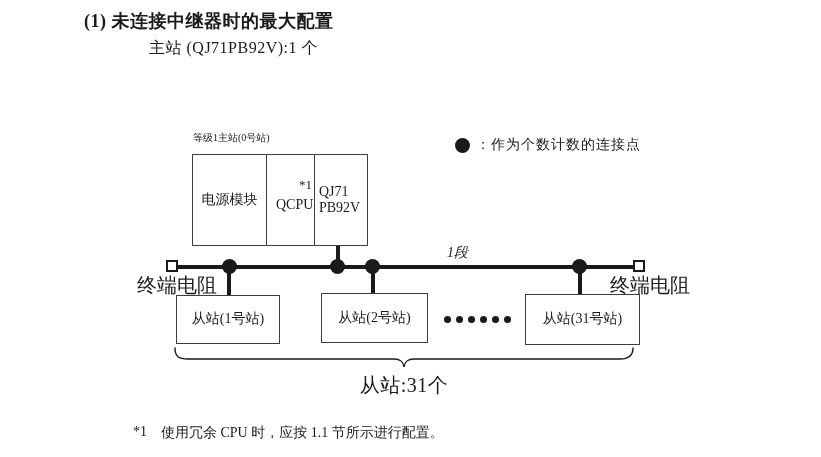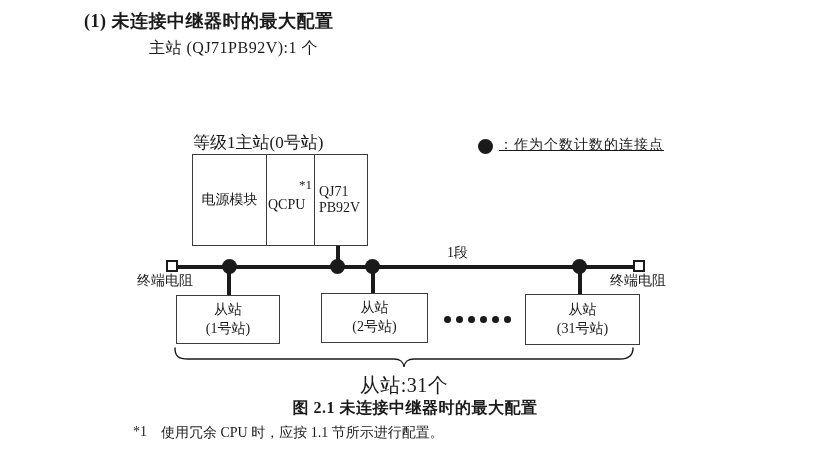--- a/index.html
+++ b/index.html
@@ -16,63 +16,63 @@
     left:84px;top:9px;
     font-size:18px;font-weight:bold;
     letter-spacing:0.5px;
     margin:0;
   }
   .spec{font-size:16px;letter-spacing:0.5px;}
   .spec1{left:117px;top:38px;margin-left:32px;}
   .spec2{left:117px;top:64px;}
 
   
-  .master-label{left:193px;top:131px;font-size:17px;text-align:right;}
+  .master-label{left:193px;top:131px;font-size:10px;text-align:right;}
   .master-box{
     left:192px;top:154px;width:176px;height:92px;
     border:1.5px solid #3d3d3d;
     display:flex;box-sizing:border-box;
   }
   .cell{box-sizing:border-box;position:relative;font-size:14px;}
   .cell + .cell{border-left:1.5px solid #3d3d3d;}
   .cell-power{width:73px;display:flex;align-items:center;justify-content:center;text-align:right;}
   .cell-cpu{width:48px;}
   .cpu-note{position:absolute;top:22px;right:2px;font-size:13px;}
-  .cpu-name{position:absolute;top:42px;left:1px;}
+  .cpu-name{position:absolute;top:42px;left:9px;}
   .cell-pb{flex:1;display:flex;flex-direction:column;justify-content:center;padding-left:4px;line-height:1.15;}
 
   
-  .legend{left:478px;top:136px;display:flex;align-items:flex-end;text-decoration:underline;}
+  .legend{left:455px;top:136px;display:flex;align-items:center;}
   .legend-dot{width:15px;height:15px;border-radius:50%;background:#1a1a1a;display:inline-block;margin-right:6px;}
   .legend-text{font-size:14px;letter-spacing:1px;}
 
   
   .bus-line{left:173px;top:265px;width:466px;height:4px;background:#1a1a1a;}
-  .seg-label{left:447px;top:244px;font-size:14px;}
+  .seg-label{left:447px;top:244px;font-size:14px;font-style:italic;}
   .conn-dot{width:15px;height:15px;border-radius:50%;background:#1a1a1a;}
   .dot-s1{left:222px;top:259px;}
   .dot-m{left:330px;top:259px;}
   .dot-s2{left:365px;top:259px;}
   .dot-s31{left:572px;top:259px;}
   .drop{width:4px;background:#1a1a1a;}
   .drop-m{left:336px;top:246px;height:21px;}
   .drop-s1{left:227px;top:267px;height:29px;}
   .drop-s2{left:371px;top:267px;height:27px;}
   .drop-s31{left:578px;top:267px;height:27px;}
   .terminator{width:12px;height:12px;background:#fff;border:2px solid #1a1a1a;box-sizing:border-box;}
   .term-left{left:166px;top:260px;}
   .term-right{left:633px;top:260px;}
-  .term-label{font-size:14px;}
+  .term-label{font-size:20px;}
   .term-label-left{left:137px;top:272px;}
   .term-label-right{left:610px;top:272px;}
 
   
   .slave-box{
     border:1.5px solid #3d3d3d;box-sizing:border-box;
-    display:flex;flex-direction:column;align-items:center;justify-content:center;
+    display:flex;flex-direction:row;align-items:center;justify-content:center;
     font-size:14px;line-height:1.35;text-align:center;
   }
   .slave1{left:176px;top:295px;width:104px;height:49px;}
   .slave2{left:321px;top:293px;width:107px;height:50px;}
   .slave31{left:525px;top:294px;width:115px;height:51px;}
   .ellipsis{left:444px;top:316px;display:flex;align-items:center;gap:5px;}
   .edot{width:7px;height:7px;border-radius:50%;background:#1a1a1a;display:inline-block;}
 
   
   .brace{left:170px;top:344px;}
@@ -144,19 +144,18 @@
   <div class="abs slave-box slave31">
     <span>从站</span>
     <span>(31号站)</span>
   </div>
 
   <svg class="abs brace" width="468" height="28" viewBox="0 0 468 28">
     <path d="M 5 4 C 5 12 8 15 18 15 L 224 15 C 230 15 233 17 234 23 C 235 17 238 15 244 15 L 450 15 C 458 15 463 12 463 4" fill="none" stroke="#1a1a1a" stroke-width="1.4" stroke-linecap="round"></path>
   </svg>
   <div class="abs brace-label">从站:31个</div>
 
-  <div class="abs caption">图 2.1 未连接中继器时的最大配置</div>
   <div class="abs footnote">
     <span class="footnote-marker">*1</span>
     <span>使用冗余 CPU 时，应按 1.1 节所示进行配置。</span>
   </div>
 
 </div>
 
 </body></html>

